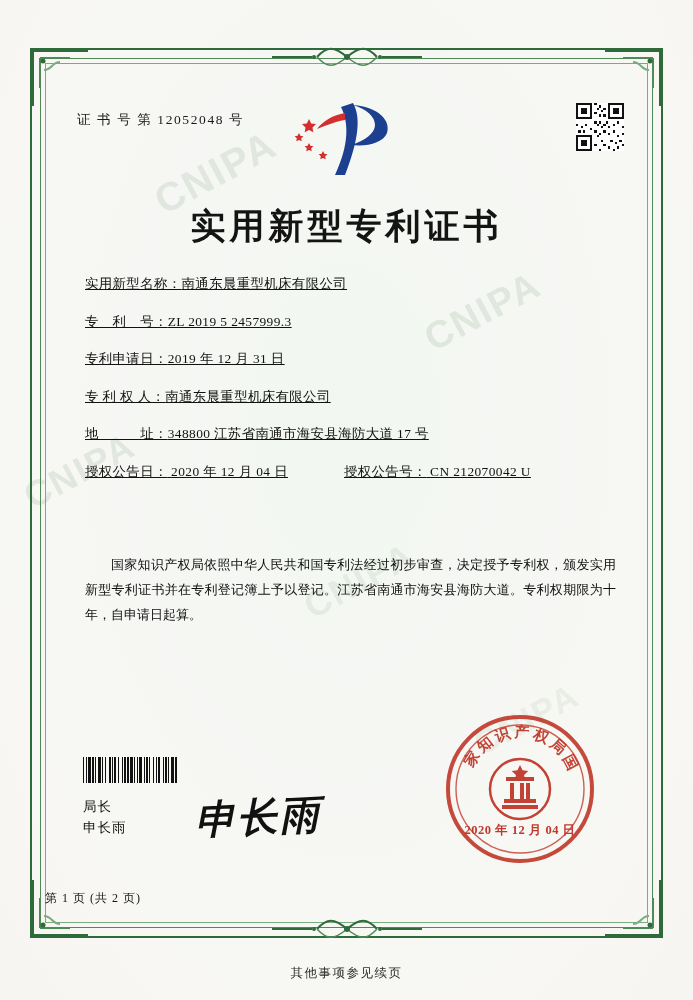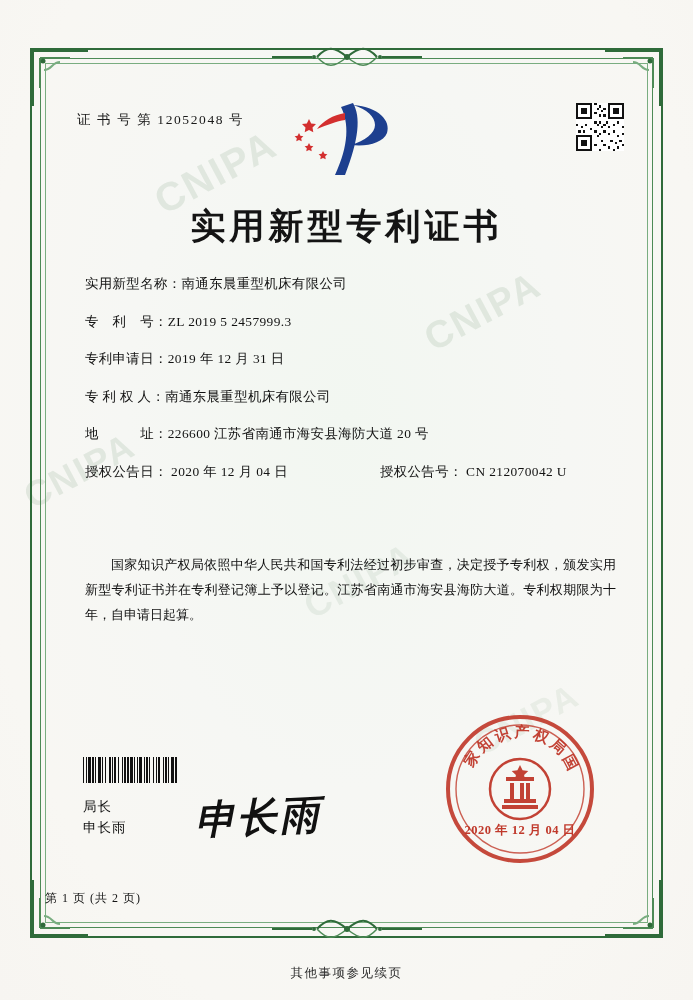--- a/index.html
+++ b/index.html
@@ -91,30 +91,30 @@
     text-align:center;
     font-size:35px;
     font-weight:bold;
     letter-spacing:4px;
     color:#141414;
     font-family:"DejaVu Serif", serif;
   }
 
   .fields{
     position:absolute;left:40px;right:30px;top:212px;
-    font-size:13.4px;color:#121212;
+    font-size:13.4px;color:#121212;text-decoration:underline;
   }
   .row{margin-bottom:19.5px;display:flex;align-items:baseline;}
   .lbl{
     white-space:pre;
     letter-spacing:0.4px;
   }
   .val{letter-spacing:0.4px;}
   .row-split{display:flex;align-items:baseline;}
-  .row-split .seg2{margin-left:92px}
+  .row-split .seg2{margin-left:56px}
 
   .paras{
     position:absolute;left:40px;right:32px;top:490px;
     font-size:13px;line-height:1.92;color:#101010;
     text-align:justify;
   }
   .paras p{margin:0 0 2px 0;text-indent:26px;}
 
   
   .barcode{
@@ -336,21 +336,21 @@
       <div class="row">
         <span class="lbl">专利申请日：</span>
         <span class="val">2019 年 12 月 31 日</span>
       </div>
       <div class="row">
         <span class="lbl">专 利 权 人：</span>
         <span class="val">南通东晨重型机床有限公司</span>
       </div>
       <div class="row">
         <span class="lbl">地　　　址：</span>
-        <span class="val">226600 江苏省南通市海安县海防大道 20 号</span>
+        <span class="val">348800 江苏省南通市海安县海防大道 17 号</span>
       </div>
       <div class="row row-split">
         <span class="seg1">
           <span class="lbl">授权公告日：</span>
           <span class="val">2020 年 12 月 04 日</span>
         </span>
         <span class="seg2">
           <span class="lbl">授权公告号：</span>
           <span class="val">CN 212070042 U</span>
         </span>

